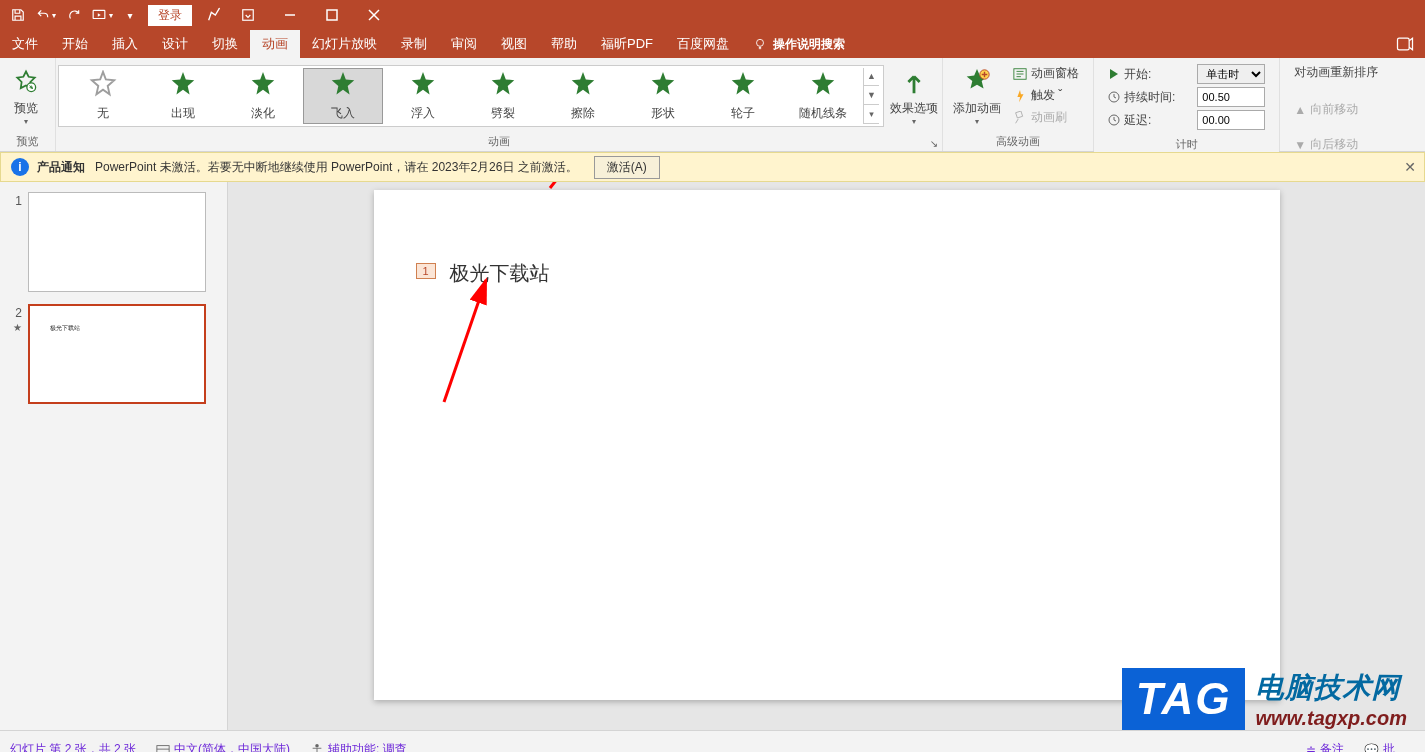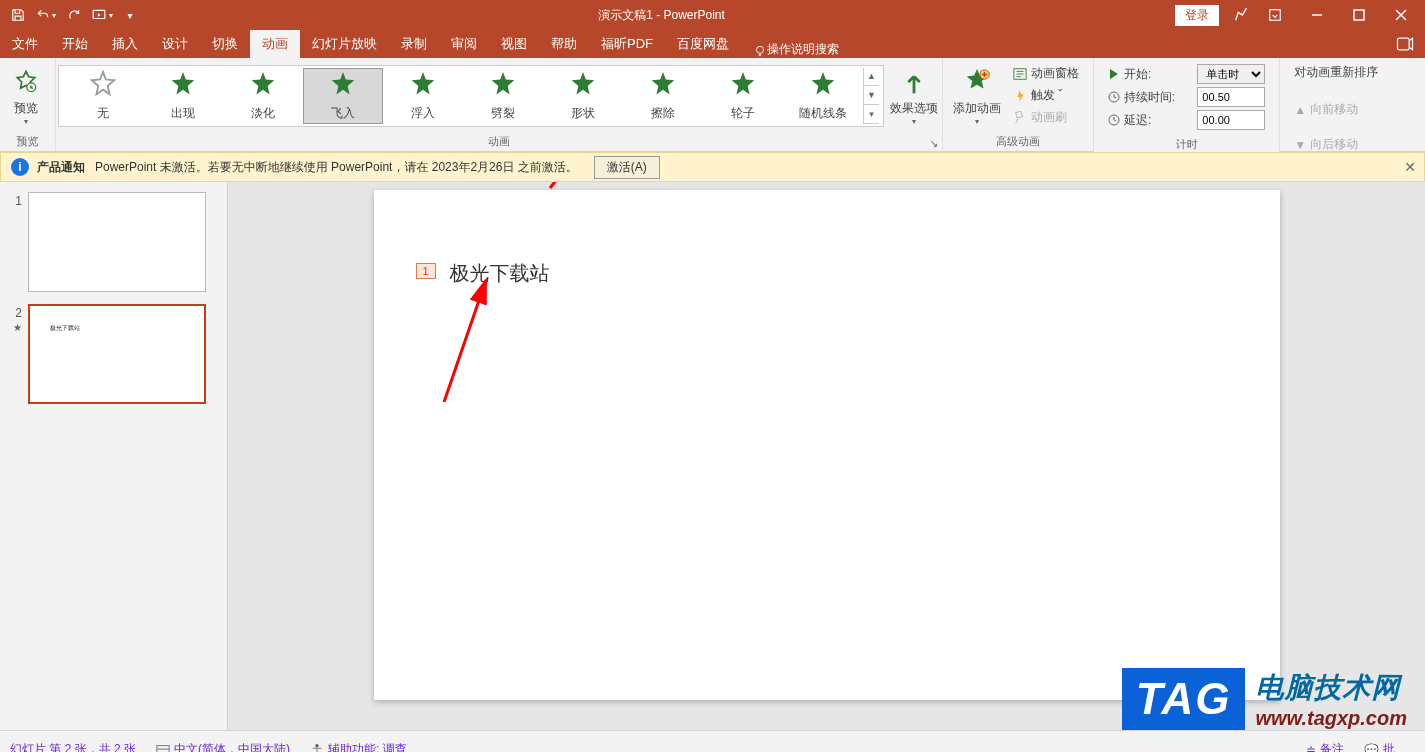--- a/index.html
+++ b/index.html
@@ -13,21 +13,21 @@
 .tb-center { flex: 1; text-align: center; font-size: 12px; }
 .tb-right { display: flex; align-items: center; gap: 2px; padding-right: 4px; }
 .login-btn { background: #fff; color: #b7472a; padding: 2px 10px; font-size: 12px; margin-right: 8px; cursor: pointer; }
 .win-btn { width: 40px; height: 30px; display: flex; align-items: center; justify-content: center; cursor: pointer; }
 .win-btn svg { stroke: #fff; fill: none; }
 
 
 .menubar { height: 28px; background: #b7472a; display: flex; align-items: center; color: #fff; position: relative; }
 .menu-item { padding: 0 12px; height: 28px; line-height: 28px; font-size: 13px; cursor: pointer; }
 .menu-item.active { background: #f3f3f3; color: #b7472a; }
-.tell-me { display: flex; align-items: flex-end; padding: 0 12px; height: 28px; cursor: text; }
+.tell-me { display: flex; align-items: center; gap: 6px; padding: 0 12px; height: 28px; cursor: text; font-weight: bold; }
 .share-icon { position: absolute; right: 8px; top: 4px; width: 22px; height: 22px; cursor: pointer; }
 
 
 .ribbon { height: 94px; background: #f3f3f3; border-bottom: 1px solid #d4d4d4; display: flex; }
 .ribbon-group { border-right: 1px solid #e0e0e0; display: flex; flex-direction: column; position: relative; }
 .ribbon-group-label { height: 18px; text-align: center; font-size: 11px; color: #666; line-height: 16px; background: #f3f3f3; }
 .ribbon-group-body { flex: 1; display: flex; align-items: center; padding: 2px 6px; }
 .big-btn { width: 40px; height: 70px; display: flex; flex-direction: column; align-items: center; justify-content: center; cursor: pointer; position: relative; }
 .big-btn .icon { width: 32px; height: 32px; display: flex; align-items: center; justify-content: center; }
 .big-btn .label { font-size: 12px; color: #444; margin-top: 2px; }
@@ -118,21 +118,20 @@
       </div>
     <div class="tb-btn">
         <svg width="16" height="14" viewBox="0 0 24 24">
           <rect x="2" y="4" width="20" height="14" rx="1" fill="none" stroke="#fff" stroke-width="2"></rect>
           <path d="M10 9l5 3-5 3z" fill="#fff"></path>
         </svg>
         <span style="font-size:8px;margin-left:2px;">▾</span>
       </div>
     <div class="tb-btn" style="font-size:10px;">▾</div>
   </div>
-  <div class="tb-center">演示文稿1  -  PowerPoint</div>
   <div class="tb-right">
     <div class="login-btn">登录</div>
     <div class="tb-btn">
         <svg width="16" height="16" viewBox="0 0 24 24">
           <path d="M4 20l4-12 6 4 6-10" fill="none" stroke="#fff" stroke-width="2"></path>
           <circle cx="20" cy="2" r="1" fill="#fff"></circle>
         </svg>
       </div>
     <div class="win-btn">
         <svg width="14" height="14" viewBox="0 0 24 24">
@@ -242,27 +241,27 @@
           <div class="anim-item">
             <div><svg class="star" viewBox="0 0 32 32">
                 <path d="M16 2l3 8 9 1-7 6 2 9-7-5-7 5 2-9-7-6 9-1z" fill="#2e7d32"></path>
               </svg></div>
             <div class="al">劈裂</div>
           </div>
           <div class="anim-item">
             <div><svg class="star" viewBox="0 0 32 32">
                 <path d="M16 2l3 8 9 1-7 6 2 9-7-5-7 5 2-9-7-6 9-1z" fill="#2e7d32"></path>
               </svg></div>
+            <div class="al">擦除</div>
+          </div>
+          <div class="anim-item">
+            <div><svg class="star" viewBox="0 0 32 32">
+                <path d="M16 2l3 8 9 1-7 6 2 9-7-5-7 5 2-9-7-6 9-1z" fill="#2e7d32"></path>
+              </svg></div>
             <div class="al">形状</div>
-          </div>
-          <div class="anim-item">
-            <div><svg class="star" viewBox="0 0 32 32">
-                <path d="M16 2l3 8 9 1-7 6 2 9-7-5-7 5 2-9-7-6 9-1z" fill="#2e7d32"></path>
-              </svg></div>
-            <div class="al">擦除</div>
           </div>
           <div class="anim-item">
             <div><svg class="star" viewBox="0 0 32 32">
                 <path d="M16 2l3 8 9 1-7 6 2 9-7-5-7 5 2-9-7-6 9-1z" fill="#2e7d32"></path>
               </svg></div>
             <div class="al">轮子</div>
           </div>
           <div class="anim-item">
             <div><svg class="star" viewBox="0 0 32 32">
                 <path d="M16 2l3 8 9 1-7 6 2 9-7-5-7 5 2-9-7-6 9-1z" fill="#2e7d32"></path>

